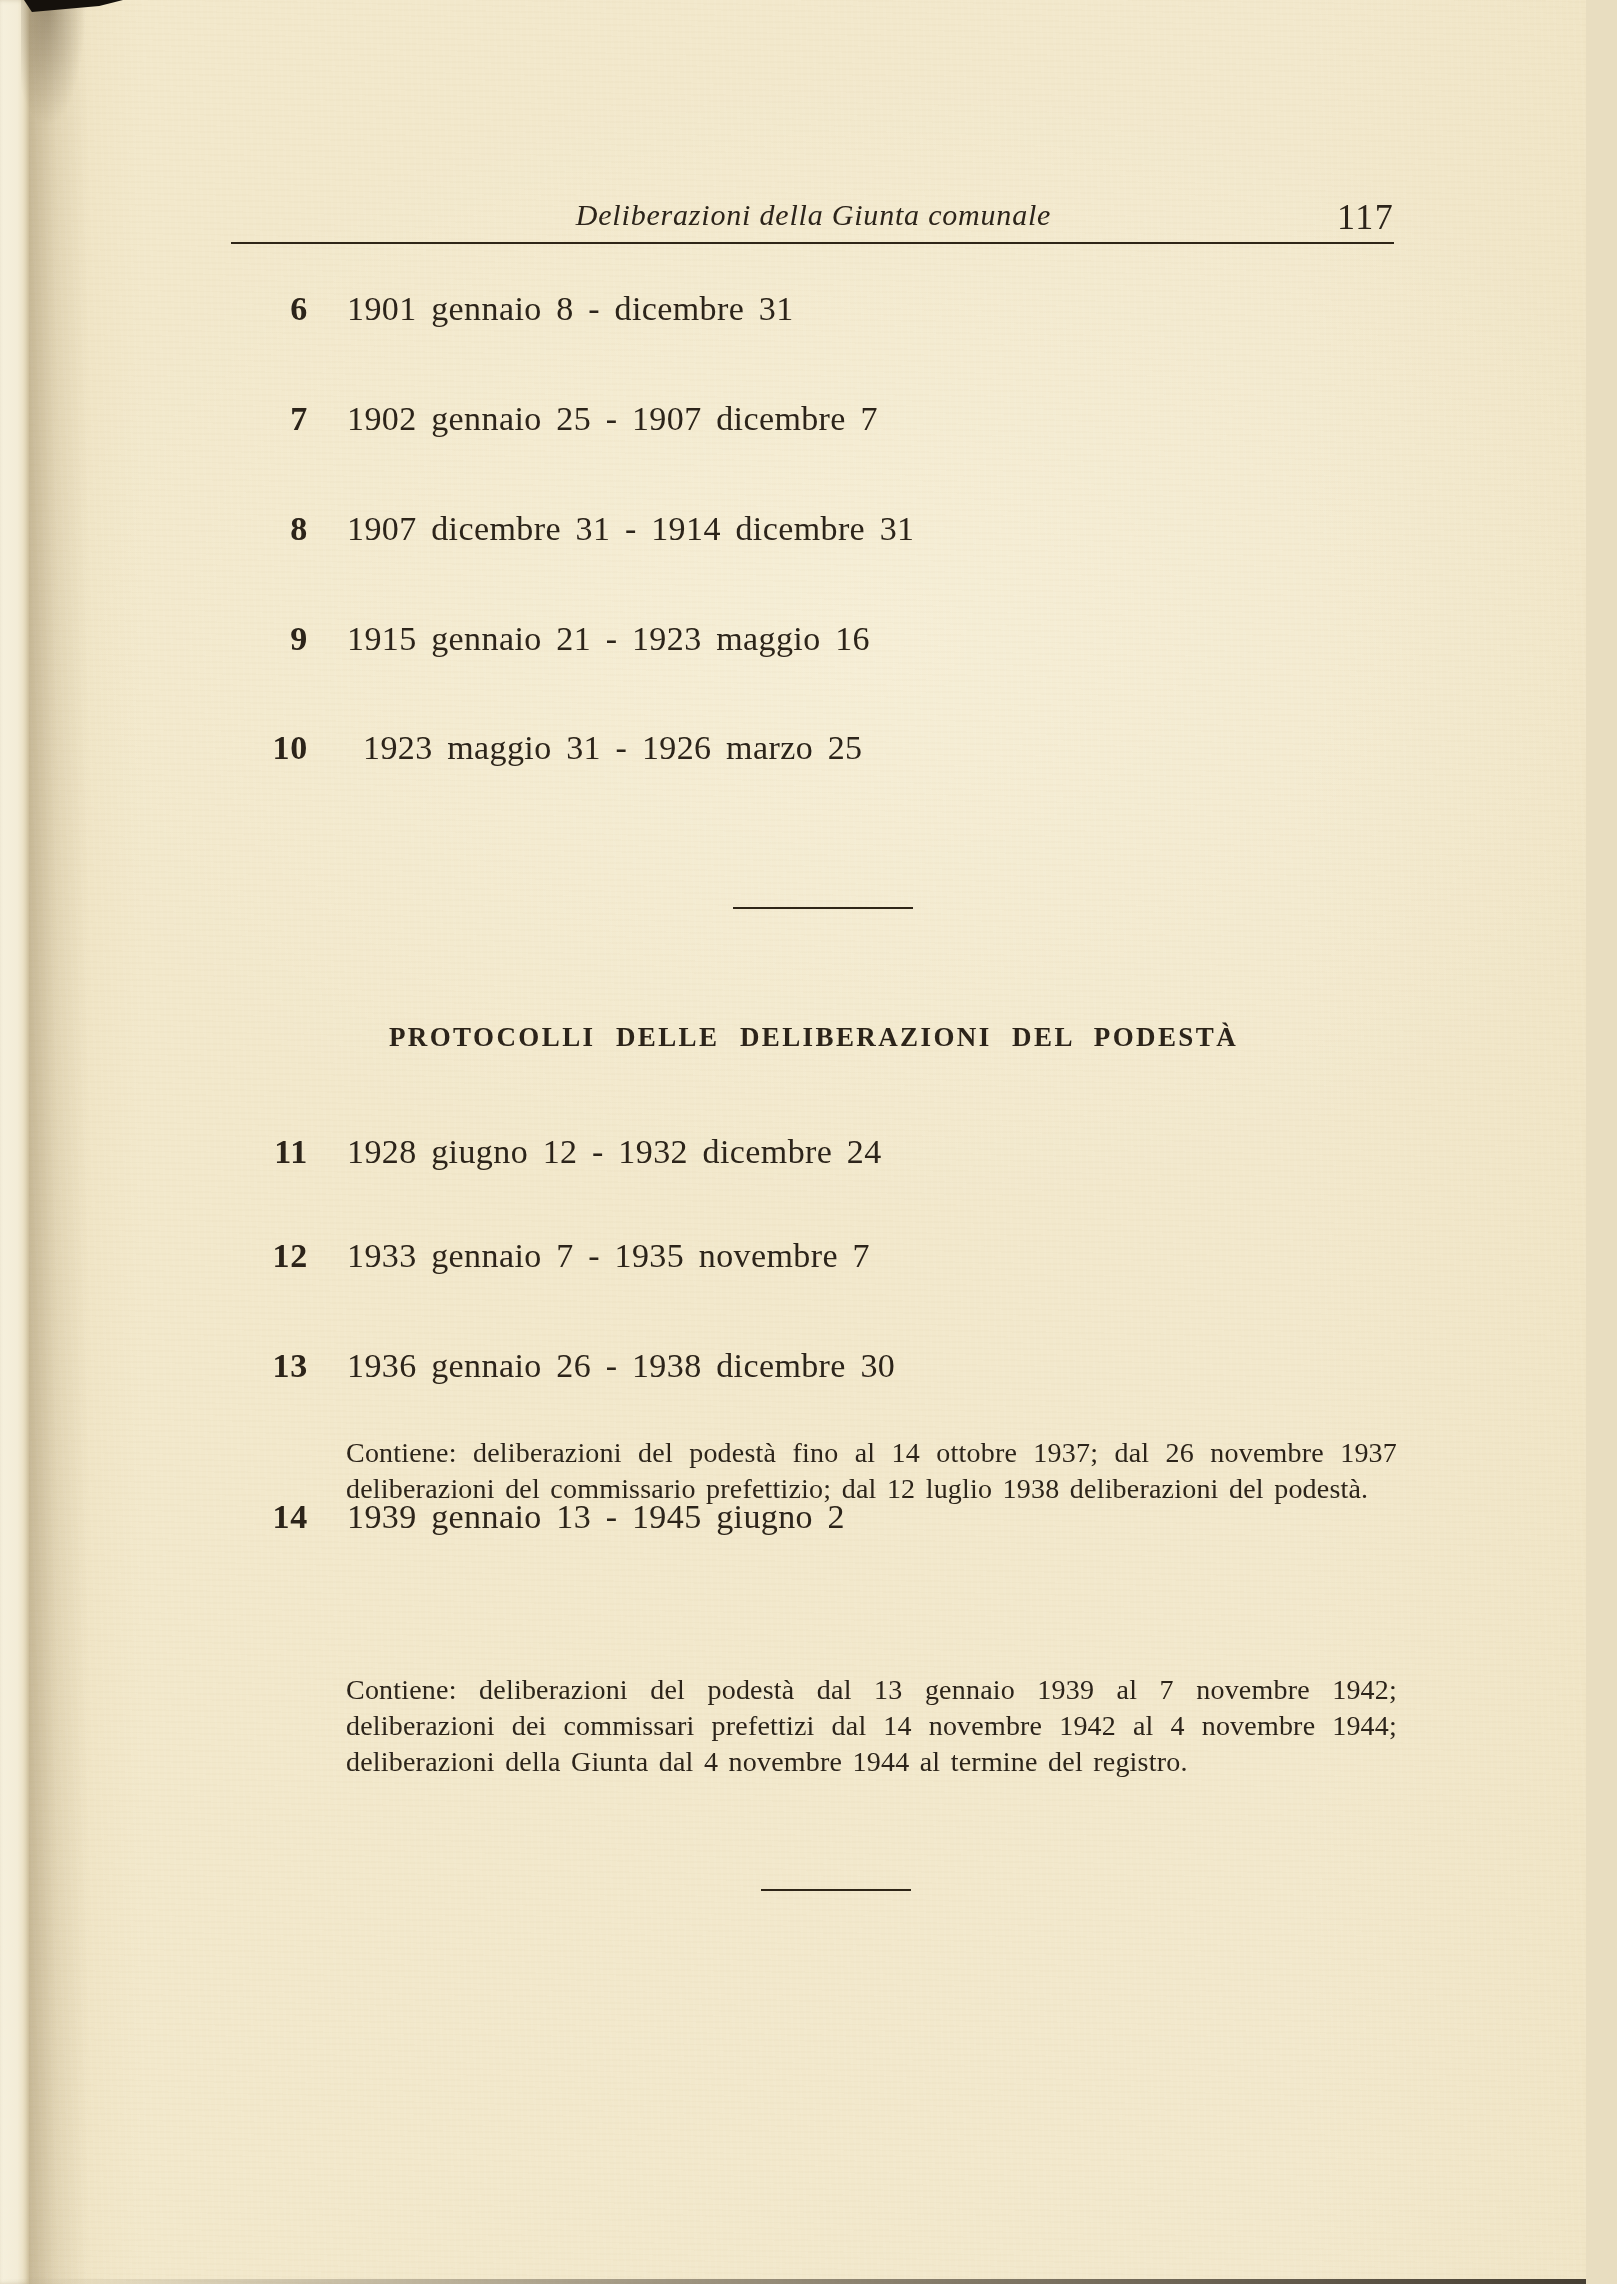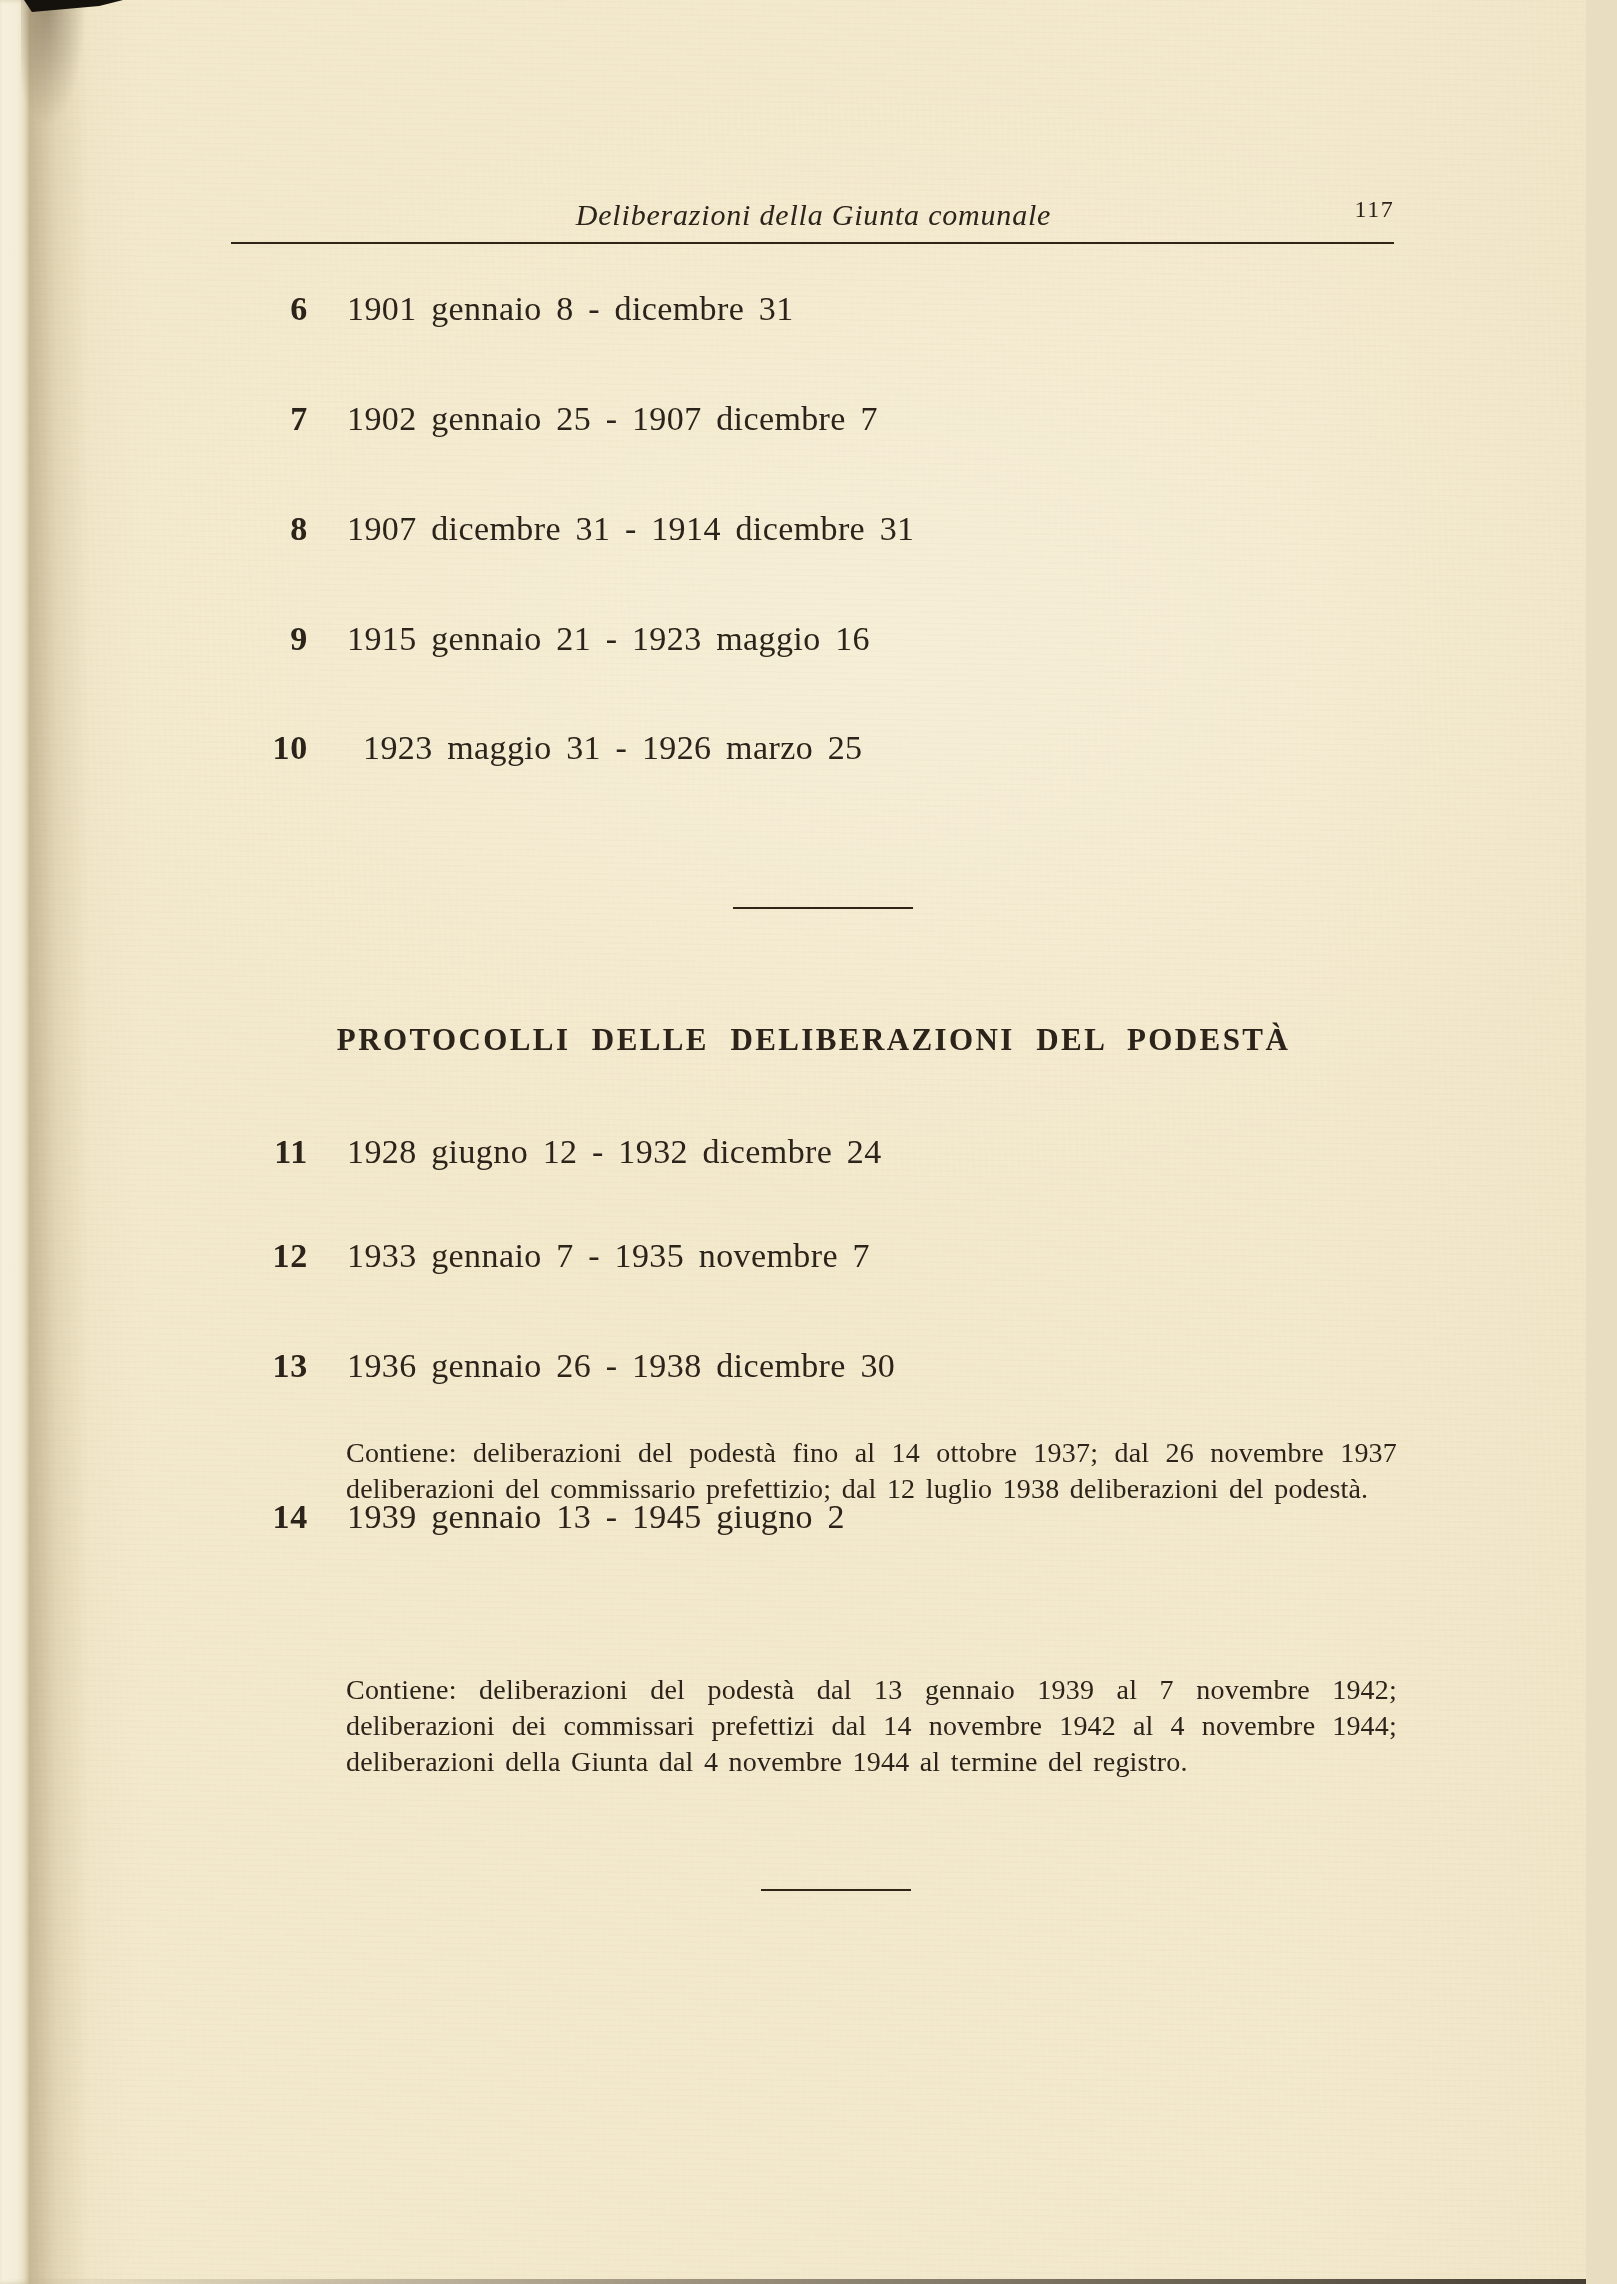--- a/index.html
+++ b/index.html
@@ -46,21 +46,21 @@
   }
 
   
   .running-head {
     position: absolute; left: 231px; top: 198px; width: 1165px;
     text-align: center; font-style: italic; font-size: 30px; letter-spacing: 0.8px;
     white-space: nowrap;
   }
   .head-page {
     position: absolute; right: 1.6px; top: -1.6px;
-    font-style: normal; font-size: 24px; letter-spacing: 1.6px;
+    font-style: normal; font-size: 36px; letter-spacing: 1.6px;
   }
   .rule-top {
     position: absolute; left: 231px; top: 242px; width: 1163px; height: 2.4px;
     background: #2e2517;
   }
   .divider {
     position: absolute; height: 2.4px; background: #2e2517;
   }
   .divider-mid    { left: 733px; top: 907px; width: 180px; }
   .divider-bottom { left: 761px; top: 1889px; width: 150px; }
@@ -73,21 +73,21 @@
   .entry-num {
     flex: none; width: 77px; text-align: right;
     font-weight: bold; letter-spacing: 0.8px;
   }
   .entry-dates {
     margin-left: 39px; letter-spacing: 0.4px; word-spacing: 5.7px;
   }
 
   .section-heading {
     position: absolute; left: 231px; top: 1022px; width: 1165px; margin: 0;
-    text-align: center; font-size: 31px; font-weight: bold;
+    text-align: center; font-size: 27px; font-weight: bold;
     letter-spacing: 2.4px; word-spacing: 11.3px; white-space: nowrap;
   }
 
   .entry-note {
     position: absolute; left: 346px; width: 1051px;
     font-size: 28px; line-height: 36px;
     text-align: justify; letter-spacing: 0.2px; word-spacing: 3.2px;
   }
   #note-13 { top: 1407px; }
   #note-14 { top: 1644px; }

